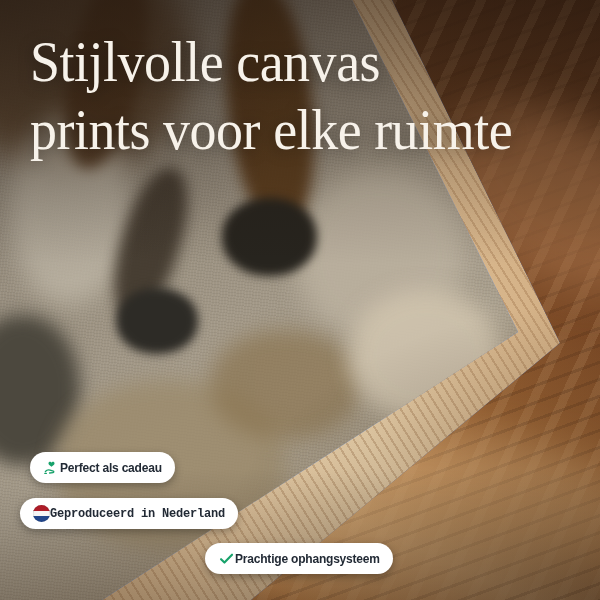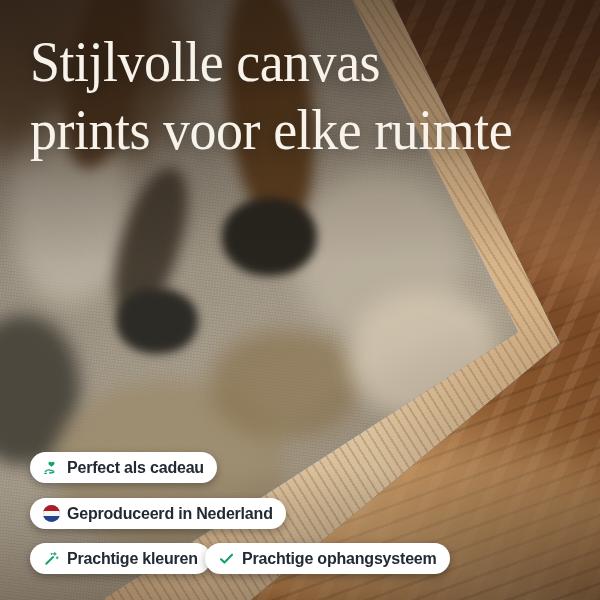--- a/index.html
+++ b/index.html
@@ -62,28 +62,28 @@
     position:absolute;left:30px;top:28px;margin:0;
     font-family:"Liberation Serif","DejaVu Serif",serif;
     font-weight:400;font-size:58px;line-height:1.17;color:#f7f2ea;
     transform:scaleX(.93);transform-origin:left top;
     text-shadow:0 2px 16px rgba(0,0,0,.38);
     letter-spacing:-0.5px;white-space:nowrap;
   }
   .headline span{display:block;}
   
   .badge{
-    position:absolute;display:flex;align-items:center;gap:7px;
+    position:absolute;display:flex;align-items:center;
     background:#ffffff;border-radius:22px;padding:0 13px;height:31px;
     box-shadow:0 3px 9px rgba(0,0,0,.30);
-    color:#222a35;font-size:16px;font-weight:700;letter-spacing:-0.2px;
+    color:#222a35;font-size:12px;font-weight:700;letter-spacing:-0.2px;
     white-space:nowrap;
   }
   .b1{left:30px;top:452px;}
-  .b2{left:30px;top:498px;}
+  .b2{left:20px;top:498px;font-family:Liberation Mono, monospace;}
   .b3{left:30px;top:543px;}
   .b4{left:205px;top:543px;}
   .bicon{display:inline-flex;width:17px;height:17px;flex:0 0 auto;align-items:center;justify-content:center;}
   .bicon svg{width:17px;height:17px;display:block;}
   .flag{
     width:17px;height:17px;border-radius:50%;
     background:linear-gradient(180deg,#AE1C28 0 34%,#f5f5f5 34% 65%,#21468B 65% 100%);
     box-shadow:inset 0 0 1px rgba(0,0,0,.35);
   }
   
@@ -143,31 +143,20 @@
       </svg>
     </span>
     <span class="blabel">Perfect als cadeau</span>
   </div>
 
   <div class="badge b2">
     <span class="bicon flag"></span>
     <span class="blabel">Geproduceerd in Nederland</span>
   </div>
 
-  <div class="badge b3">
-    <span class="bicon">
-      <svg viewBox="0 0 24 24" fill="none" stroke="#17A26B" stroke-linecap="round">
-        <path d="M4.6 19.4L14.2 9.8" stroke-width="2.8"></path>
-        <path d="M16.6 3.8v3.4M14.9 5.5h3.4" stroke-width="1.7"></path>
-        <path d="M20 9.6v2.6M18.7 10.9h2.6" stroke-width="1.5"></path>
-        <path d="M12.2 4.6v1.8M11.3 5.5h1.8" stroke-width="1.3"></path>
-      </svg>
-    </span>
-    <span class="blabel">Prachtige kleuren</span>
-  </div>
 
   <div class="badge b4">
     <span class="bicon">
       <svg viewBox="0 0 24 24" fill="none" stroke="#17A26B" stroke-linecap="round" stroke-linejoin="round">
         <path d="M4.3 13l4.8 4.8L19.8 6.6" stroke-width="3"></path>
       </svg>
     </span>
     <span class="blabel">Prachtige ophangsysteem</span>
   </div>
 

